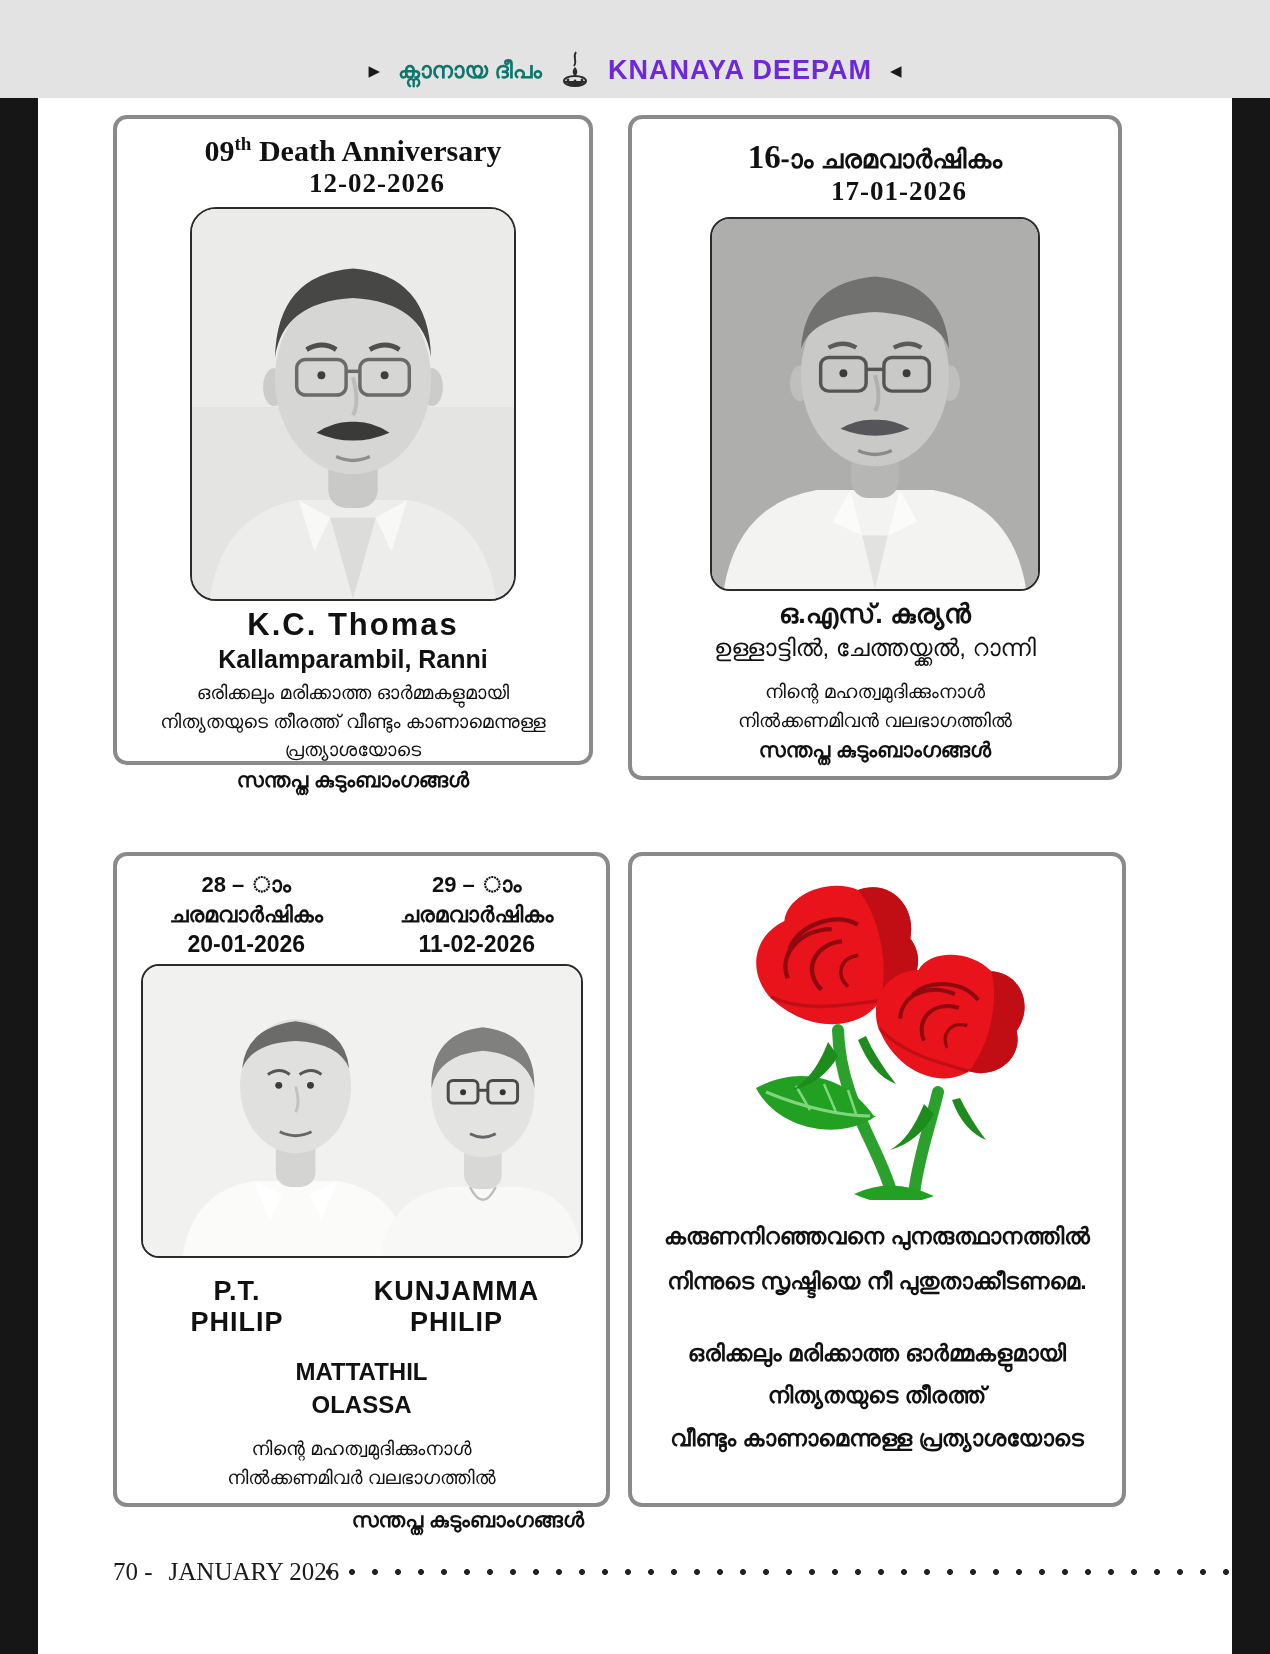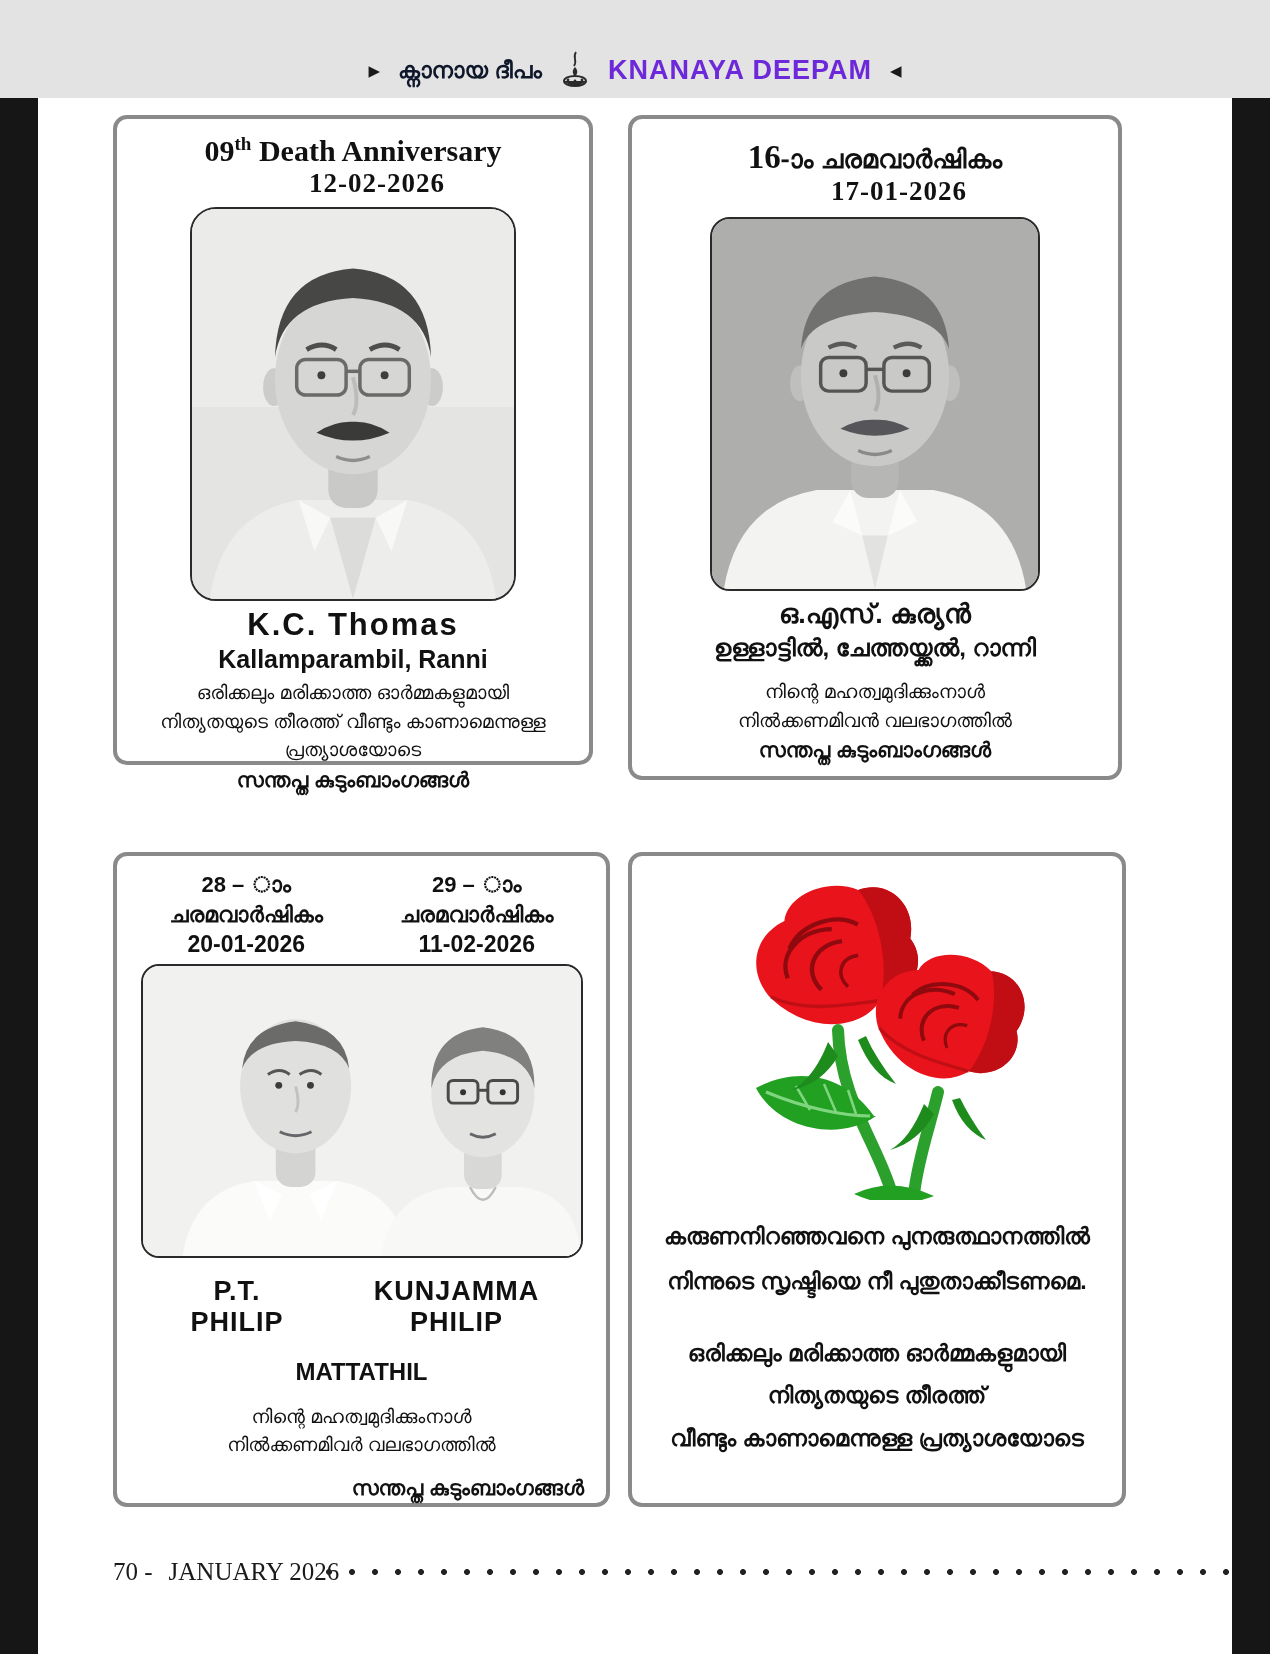--- a/index.html
+++ b/index.html
@@ -8,21 +8,21 @@
     position:relative; width:1270px; height:1654px; background:#ffffff; overflow:hidden;
     font-family:"Liberation Sans", sans-serif; color:#111;
   }
   
   .header-band {
     position:absolute; left:0; top:0; width:1270px; height:98px; background:#e3e3e3;
     display:flex; justify-content:center; align-items:flex-end; padding-bottom:8px;
   }
   .header-inner { display:flex; align-items:center; gap:18px; }
   .hdr-arrow { font-size:15px; color:#1a1a1a; line-height:1; }
-  .hdr-ml { font-size:23px; font-weight:bold; color:#0f172a; }
+  .hdr-ml { font-size:23px; font-weight:bold; color:#0f766e; }
   .hdr-en { font-size:27px; font-weight:bold; letter-spacing:1px; color:#6d28d9;text-align:center; }
   .lamp svg { display:block; }
   
   .sidebar { position:absolute; top:98px; bottom:0; width:38px; background:#161616; }
   .sidebar.left { left:0; }
   .sidebar.right { right:0; }
   
   .card {
     position:absolute; border:4px solid #8a8a8a; border-radius:14px; background:#fff;
     text-align:center;
@@ -44,21 +44,21 @@
   .name-en { font-weight:bold; font-size:31px; letter-spacing:2px; margin-top:4px; }
   .addr-en { font-weight:bold; font-size:25px; margin-top:2px; }
   .ml { font-size:19px; line-height:1.5; color:#111; }
   .ml-block { margin-top:5px; }
   .signoff { font-weight:bold; font-size:21px; margin-top:3px; }
 
   .k-title { margin-top:20px; font-weight:bold; }
   .k-num { font-family:"Liberation Serif", serif; font-size:33px; font-weight:bold; }
   .k-suffix { font-size:26px; font-weight:bold; }
   .k-name { font-weight:bold; font-size:27px; margin-top:8px; }
-  .k-addr { font-weight:bold; font-size:24px; margin-top:4px; }
+  .k-addr { font-weight:normal; font-size:24px; margin-top:4px; }
   .k-ml-block { margin-top:16px; }
 
   .p-head-row { display:flex; justify-content:space-around; padding:14px 30px 0 30px;gap:32px; }
   .p-col { font-weight:bold; font-size:22px; line-height:1.35; }
   .p-col .p-date { font-size:23px; }
   .p-names { display:flex; justify-content:space-between; padding:12px 24px 0 50px; font-weight:bold; font-size:27px; letter-spacing:1px;gap:24px; }
   .p-house { font-weight:bold; font-size:24px; margin-top:18px; line-height:1.35; }
   .p-ml-block { margin-top:14px; }
   .p-signoff { text-align:right; padding-right:22px; margin-top:16px; font-weight:bold; font-size:21px; }
 
@@ -224,20 +224,21 @@
         <circle cx="363" cy="128" r="3" fill="#333331"></circle>
         <path d="M330 170 q13 7 26 0" stroke="#66666a" stroke-width="3" fill="none"></path>
       </svg>
     </div>
     <div class="p-names">
       <span>P.T. PHILIP</span>
       <span>KUNJAMMA PHILIP</span>
     </div>
     <div class="p-house">
       <div>MATTATHIL</div>
+      <div>OLASSA</div>
     </div>
     <div class="p-ml-block">
       <div class="ml">നിന്റെ മഹത്വമുദിക്കുംനാൾ</div>
       <div class="ml">നിൽക്കണമിവർ വലഭാഗത്തിൽ</div>
     </div>
     <div class="p-signoff">സന്തപ്ത കുടുംബാംഗങ്ങൾ</div>
   </div>
 
   <div class="card" id="card-roses">
     <div class="roses-wrap">

